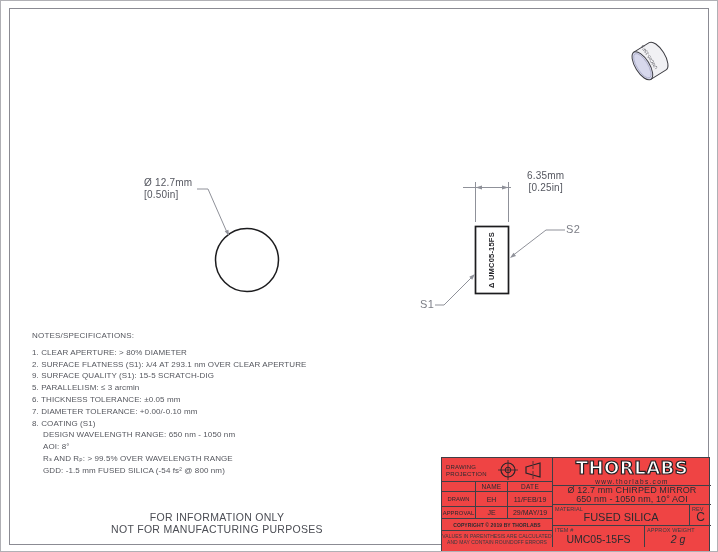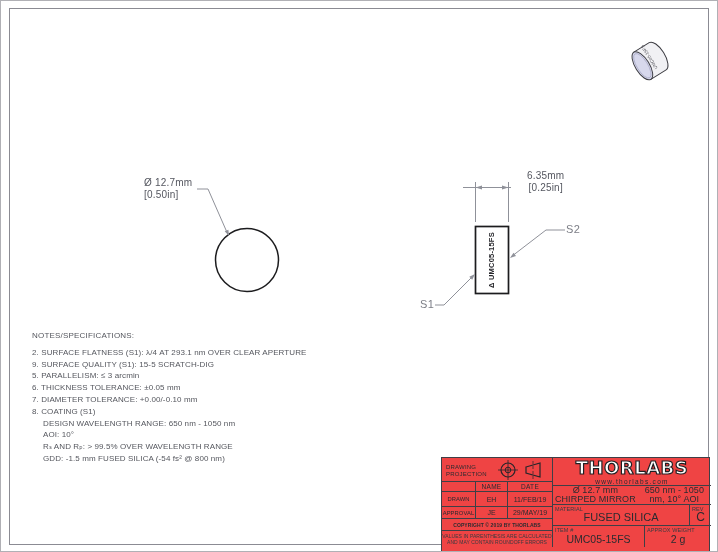--- a/index.html
+++ b/index.html
@@ -115,32 +115,37 @@
     <div>[0.25in]</div>
   </div>
 
   <div class="txt surf-label" style="left:419px; top:297px;">S1</div>
   <div class="txt surf-label" style="left:565px; top:222px;">S2</div>
 
   <div class="part-vertical">Δ UMC05-15FS</div>
 
   <div class="notes">
     <div class="notes-heading">NOTES/SPECIFICATIONS:</div>
+    <div class="note-line">1. CLEAR APERTURE: &gt; 80% DIAMETER</div>
     <div class="note-line">2. SURFACE FLATNESS (S1): λ/4 AT 293.1 nm OVER CLEAR APERTURE</div>
     <div class="note-line">9. SURFACE QUALITY (S1): 15-5 SCRATCH-DIG</div>
     <div class="note-line">5. PARALLELISM: ≤ 3 arcmin</div>
     <div class="note-line">6. THICKNESS TOLERANCE: ±0.05 mm</div>
     <div class="note-line">7. DIAMETER TOLERANCE: +0.00/-0.10 mm</div>
     <div class="note-line">8. COATING (S1)</div>
     <div class="note-line indent">DESIGN WAVELENGTH RANGE: 650 nm - 1050 nm</div>
-    <div class="note-line indent">AOI: 10°</div>
+    <div class="note-line indent">AOI: 8°</div>
     <div class="note-line indent">Rₛ AND Rₚ: &gt; 99.5% OVER WAVELENGTH RANGE</div>
     <div class="note-line indent">GDD: -1.5 mm FUSED SILICA (-54 fs² @ 800 nm)</div>
   </div>
 
+  <div class="notice">
+    <div>FOR INFORMATION ONLY</div>
+    <div>NOT FOR MANUFACTURING PURPOSES</div>
+  </div>
 
   <div class="tb">
 
     <div class="cell proj-cell" style="left:0; top:0; width:111px; height:24px;">
       <div class="proj-text">
         <div>DRAWING</div>
         <div>PROJECTION</div>
       </div>
       <svg class="proj-sym" width="52" height="22" viewBox="0 0 52 22">
         <circle cx="12" cy="11" r="7" fill="none" stroke="#26262b" stroke-width="1.2"></circle>
@@ -168,37 +173,37 @@
     <div class="cell no-b c-center" style="left:0; top:73px; width:111px; height:16px; flex-direction:column;">
       <div class="disclaimer">VALUES IN PARENTHESIS ARE CALCULATED</div>
       <div class="disclaimer">AND MAY CONTAIN ROUNDOFF ERRORS</div>
     </div>
 
     <div class="cell no-r c-center" style="left:111px; top:0; width:158px; height:28px; flex-direction:column;">
       <div class="logo-text">THORLABS</div>
       <div class="website">www.thorlabs.com</div>
     </div>
 
-    <div class="cell no-r c-center" style="left:111px; top:28px; width:158px; height:19px; ">
+    <div class="cell no-r c-center" style="left:111px; top:28px; width:158px; height:19px; flex-direction:column;">
       <div class="tb-title">Ø 12.7 mm CHIRPED MIRROR</div>
       <div class="tb-title">650 nm - 1050 nm, 10° AOI</div>
     </div>
 
     <div class="cell c-center" style="left:111px; top:47px; width:137px; height:21px;">
       <span class="lbl-tiny">MATERIAL</span>
       <div class="val-mid" style="font-size:11px; margin-top:4px;">FUSED SILICA</div>
     </div>
     <div class="cell no-r c-center" style="left:248px; top:47px; width:21px; height:21px;">
       <span class="lbl-tiny">REV</span>
       <div class="val-mid" style="font-size:12px; margin-top:4px;">C</div>
     </div>
 
     <div class="cell no-b c-center" style="left:111px; top:68px; width:92px; height:21px;">
       <span class="lbl-tiny">ITEM #</span>
       <div class="val-mid" style="font-size:10.5px; margin-top:5px;">UMC05-15FS</div>
     </div>
     <div class="cell no-r no-b c-center" style="left:203px; top:68px; width:66px; height:21px;">
       <span class="lbl-tiny">APPROX WEIGHT</span>
-      <div class="val-mid" style="font-size:10.5px; margin-top:5px;">2 g</div>
+      <div class="val-mid" style="font-size:10.5px; margin-top:5px;font-style:italic;">2 g</div>
     </div>
 
   </div>
 </div>
 
 </body></html>

